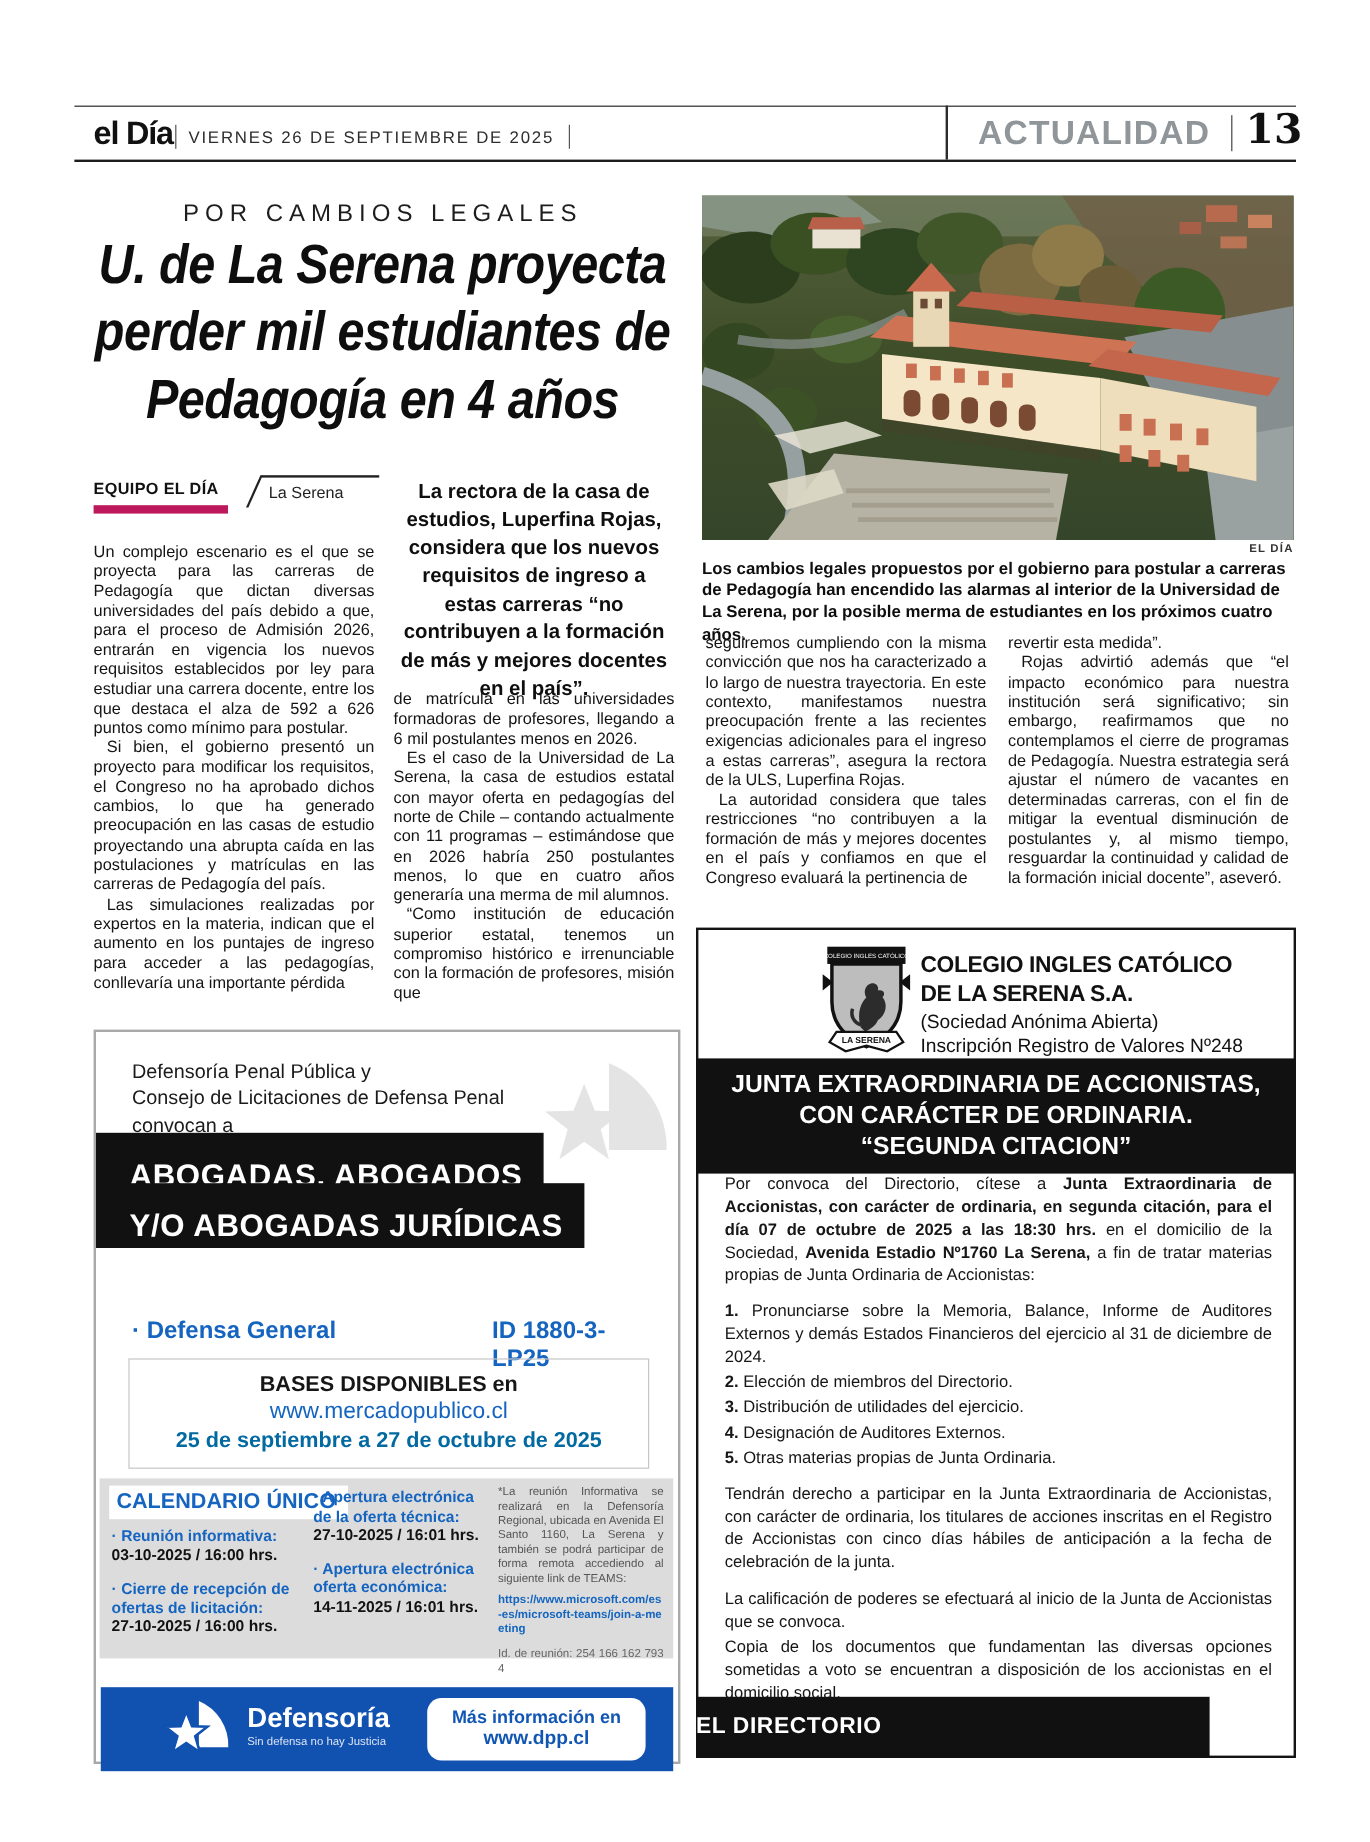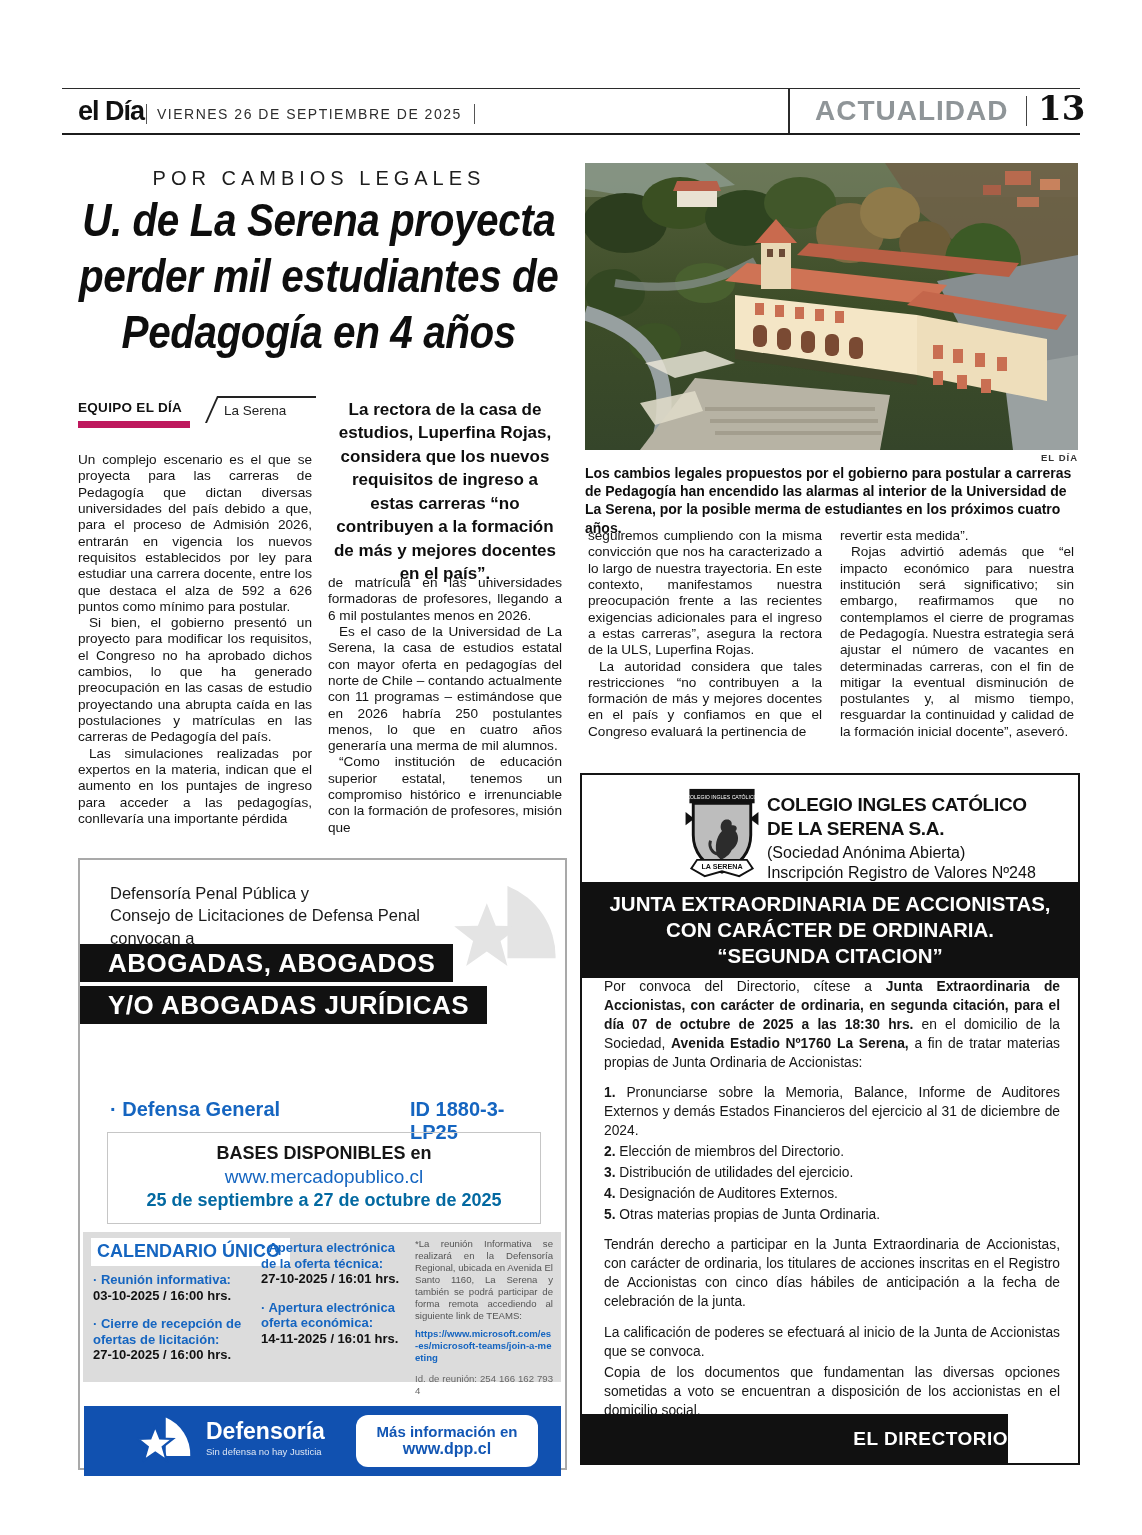--- a/index.html
+++ b/index.html
@@ -50,21 +50,21 @@
   .photo-credit{position:absolute;left:585px;top:452px;width:493px;text-align:right;
                 font-size:9.5px;font-weight:bold;letter-spacing:1px;color:#333;}
   .caption{position:absolute;left:585px;top:464px;width:493px;font-size:14px;font-weight:bold;line-height:1.3;color:#0e0e0e;}
 
   
   .adL{position:absolute;left:78px;top:858px;width:489px;height:612px;background:#fff;
        border:2.5px solid #a9a9a9;box-sizing:border-box;}
   .adL .watermark{position:absolute;right:6px;top:10px;opacity:1;}
   .adL .intro{position:absolute;left:30px;top:22px;font-size:16.5px;line-height:1.35;color:#1a1a1a;white-space:pre-line;}
   .adL .banner{position:absolute;left:0;background:#111;color:#fff;font-weight:bold;font-size:26px;
-               letter-spacing:0.5px;line-height:38px;height:38px;padding:0 18px 0 28px;white-space:nowrap;}
+               letter-spacing:0.5px;line-height:38px;height:38px;padding:16px 18px 0 28px;white-space:nowrap;}
   .adL .banner1{top:84px;}
   .adL .banner2{top:126px;}
   .adL .call{position:absolute;left:30px;top:178px;width:440px;font-size:17px;line-height:1.3;color:#1a1a1a;}
   .adL .call .blue{color:#1565c0;font-weight:bold;}
   .adL .item{position:absolute;left:30px;top:238px;width:430px;color:#1565c0;font-size:20px;font-weight:bold;}
   .adL .item .id{position:absolute;left:300px;top:0;}
   .adL .bases{position:absolute;left:27px;top:272px;width:432px;border:1.5px solid #c6c6c6;
               text-align:center;padding:10px 0 12px 0;}
   .adL .bases .l1{font-size:18px;font-weight:bold;color:#161616;}
   .adL .bases .l2{font-size:19px;color:#1565c0;margin:2px 0;}
@@ -102,21 +102,21 @@
   .adR .orghead .s1{font-size:16px;margin-top:2px;}
   .adR .orghead .s2{font-size:16px;}
   .adR .banner{position:absolute;left:-2px;top:107px;width:500px;background:#111;color:#fff;
                text-align:center;font-weight:bold;font-size:20.5px;line-height:1.26;
                padding:9px 0 10px 0;white-space:pre-line;}
   .adR .body{position:absolute;left:22px;top:202px;width:456px;font-size:13.8px;line-height:1.38;
              color:#161616;text-align:justify;}
   .adR .body p{margin:0 0 11px 0;}
   .adR .body .nogap{margin-bottom:2px;}
   .adR .footerbar{position:absolute;left:-2px;bottom:-2px;width:428px;background:#111;color:#fff;
-                  text-align:right;font-weight:bold;font-size:19px;letter-spacing:0.5px;
+                  text-align:left;font-weight:bold;font-size:19px;letter-spacing:0.5px;
                   padding:14px 0 15px 0;}
   b.seg{font-weight:bold;}
 </style>
 </head>
 <body>
 
 <div class="page">
 
   <div class="rule-top"></div>
   <div class="rule-bottom"></div>

